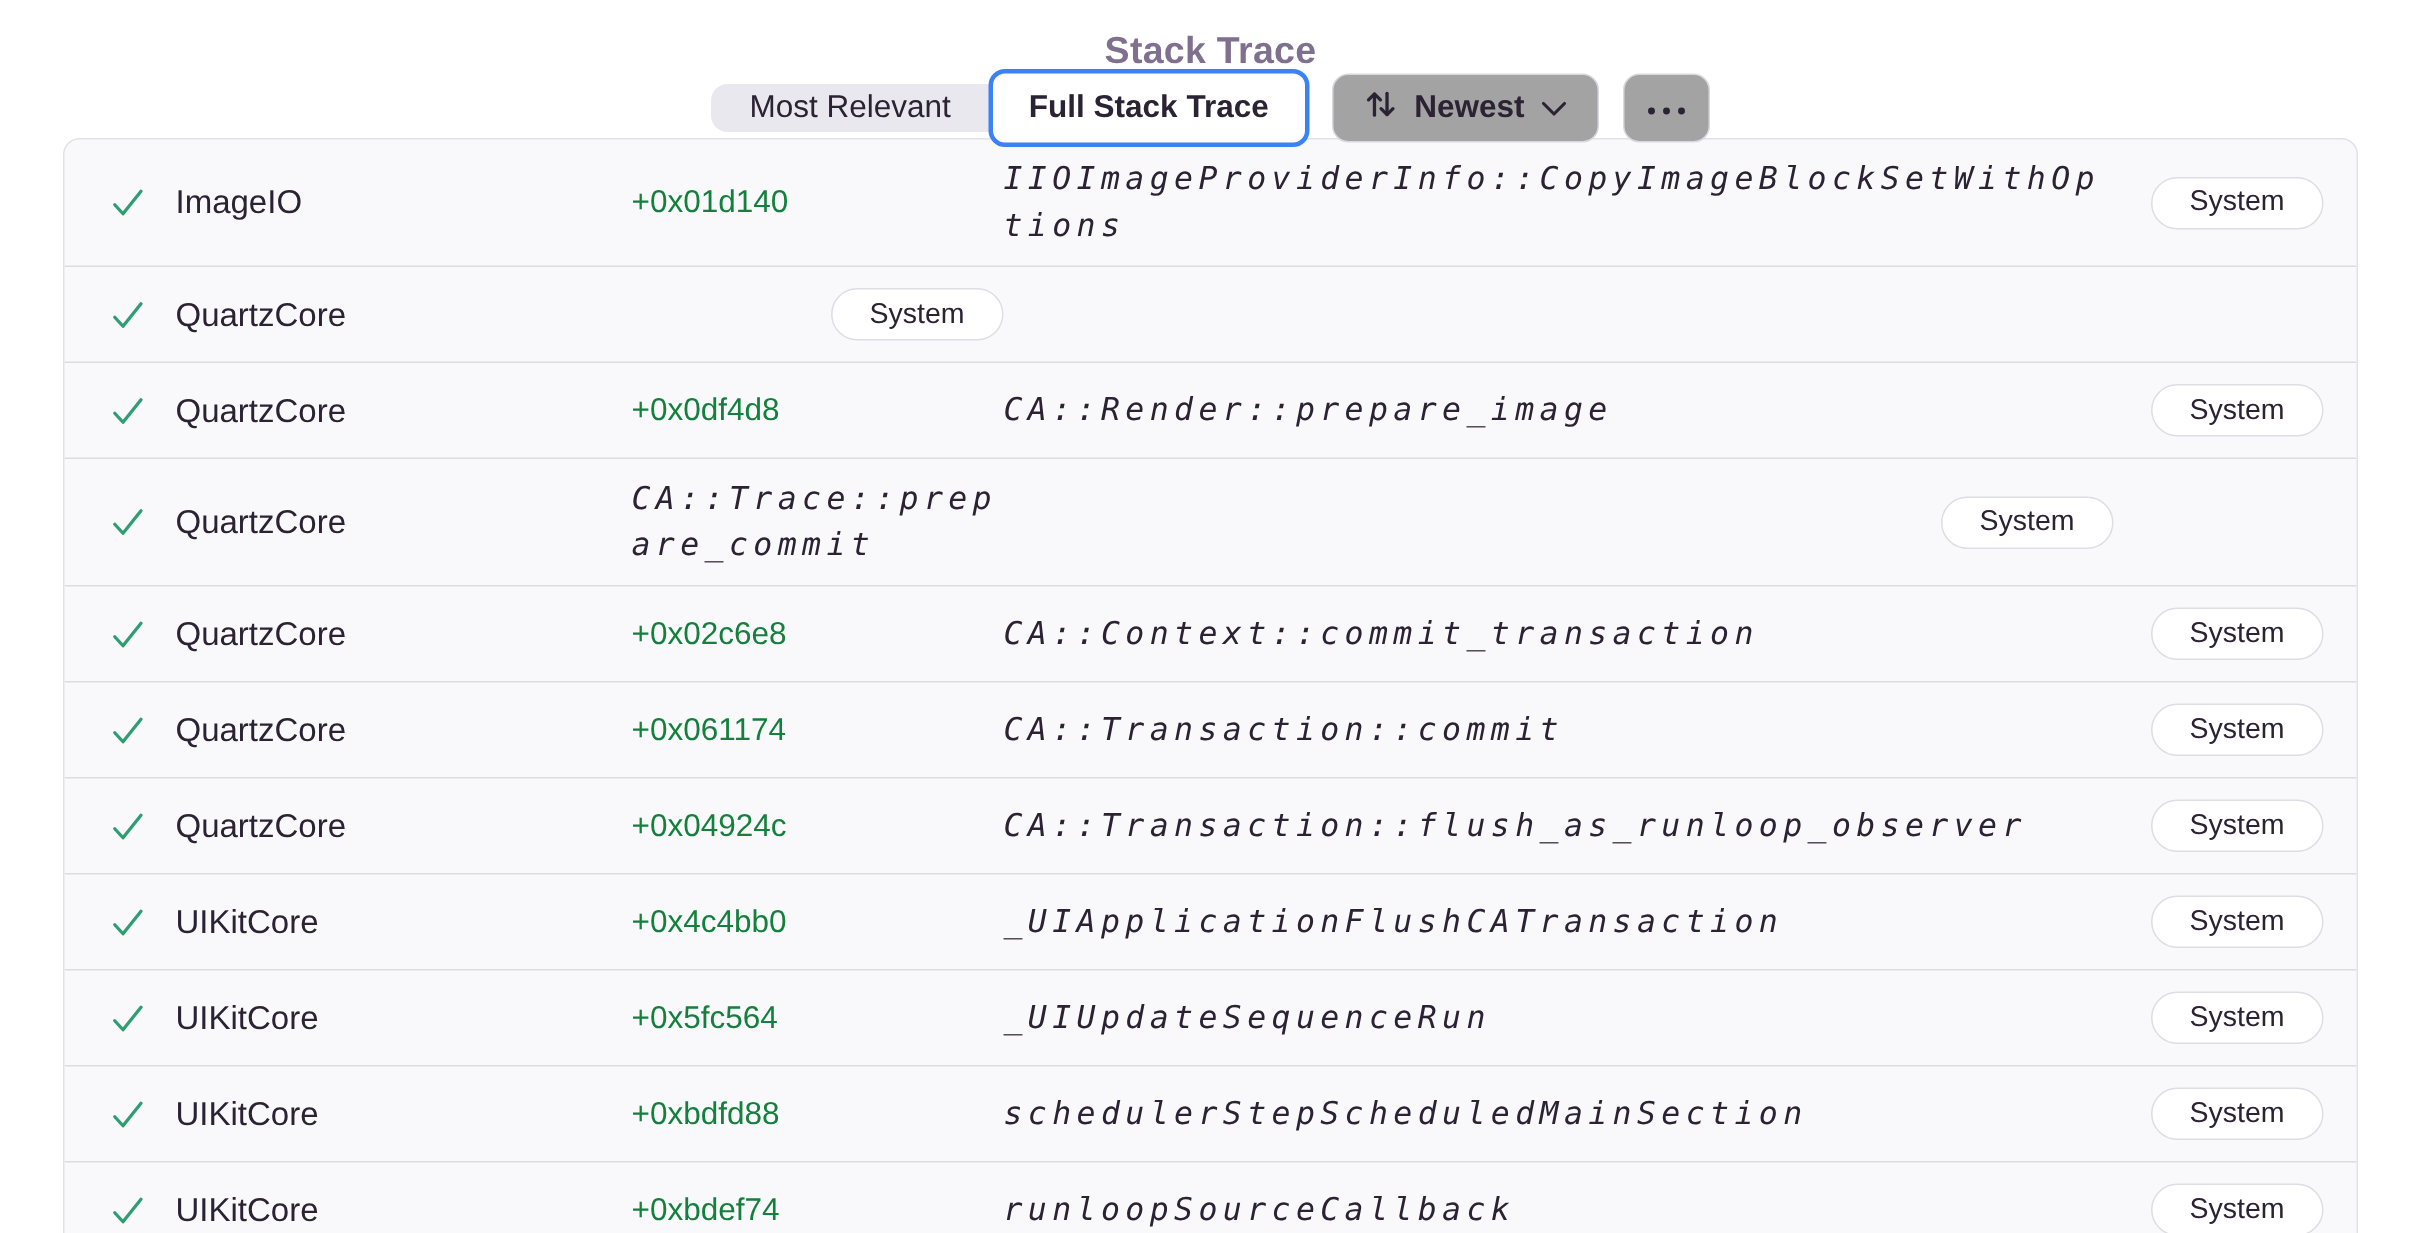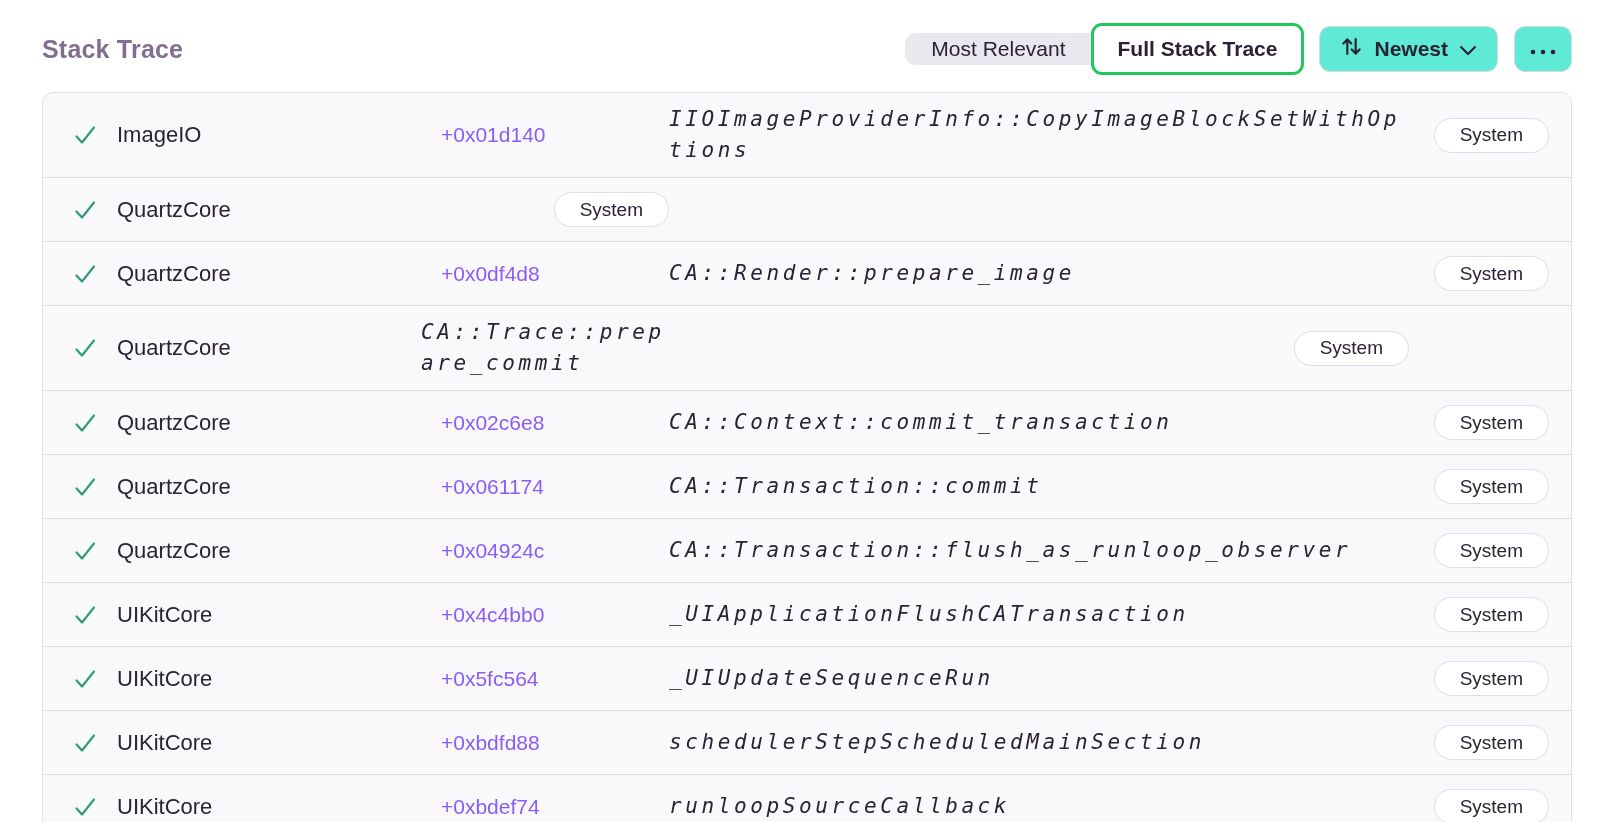--- a/index.html
+++ b/index.html
@@ -7,43 +7,43 @@
   body {
     background: #ffffff;
     font-family: "Liberation Sans", sans-serif;
     color: #2b2233;
   }
   .page { padding: 0 42px; height: 822px; overflow: hidden; }
 
   
   .header {
     display: flex; align-items: center; justify-content: space-between;
-    padding-top: 20px; height: 78px;
+    padding-top: 20px; height: 78px; flex-direction: column;
   }
   .page-title {
     font-size: 25px; font-weight: 700; color: #80708f; letter-spacing: .2px;
   }
   .controls { display: flex; align-items: center; gap: 16px; }
 
   .seg {
     display: flex; align-items: center;
     background: #e9e8ee; border-radius: 11px; height: 32px;
   }
   .seg-option {
     padding: 0 26px; font-size: 21px; color: #2b2233; cursor: pointer;
     height: 46px; display: flex; align-items: center; background: transparent;
     border: none; font-family: inherit;
   }
   .seg-option.selected {
-    background: #ffffff; border: 3px solid #22c55e; border-radius: 11px;
+    background: #ffffff; border: 3px solid #3b82f6; border-radius: 11px;
     height: 52px; margin: -3px -1px; font-weight: 700; padding: 16px 24px;
   }
 
   .btn {
-    height: 46px; background: #5eead4; border: 1.5px solid #d9d8e1;
+    height: 46px; background: #a3a3a3; border: 1.5px solid #d9d8e1;
     border-radius: 11px; display: flex; align-items: center; gap: 11px;
     padding: 0 20px; font-size: 21px; font-weight: 700; color: #2b2233;
     cursor: pointer; font-family: inherit;
   }
   .btn-more { width: 58px; justify-content: center; padding: 0; gap: 0; }
   .icon-stroke { stroke: #2b2233; stroke-width: 2.1; fill: none;
     stroke-linecap: round; stroke-linejoin: round; }
 
   
   .trace {
@@ -61,21 +61,21 @@
     padding: 11px 22px 11px 28px;
     min-height: 64px;
     border-bottom: 1px solid #dcdbe2;
     cursor: pointer;
   }
   .check-icon-svg { display: block; }
   .check-stroke { stroke: #2f9e73; stroke-width: 2.2; fill: none;
     stroke-linecap: round; stroke-linejoin: round; }
   .module { font-size: 22px; color: #2b2233; }
   .address {
-    font-size: 21px; color: #8b5cf6; text-decoration: none; cursor: pointer; margin-left: 20px;
+    font-size: 21px; color: #15803d; text-decoration: none; cursor: pointer;
   }
   .function {
     font-family: "DejaVu Sans Mono", monospace;
     font-size: 21px; letter-spacing: 3.6px; line-height: 31px;
     color: #2b2233; word-break: break-all; max-width: 740px; font-style: italic;
   }
   .badge-cell { justify-self: end; }
   .badge {
     height: 35px; padding: 0 25px; background: #ffffff;
     border: 1.5px solid #dfdce4; border-radius: 18px;

